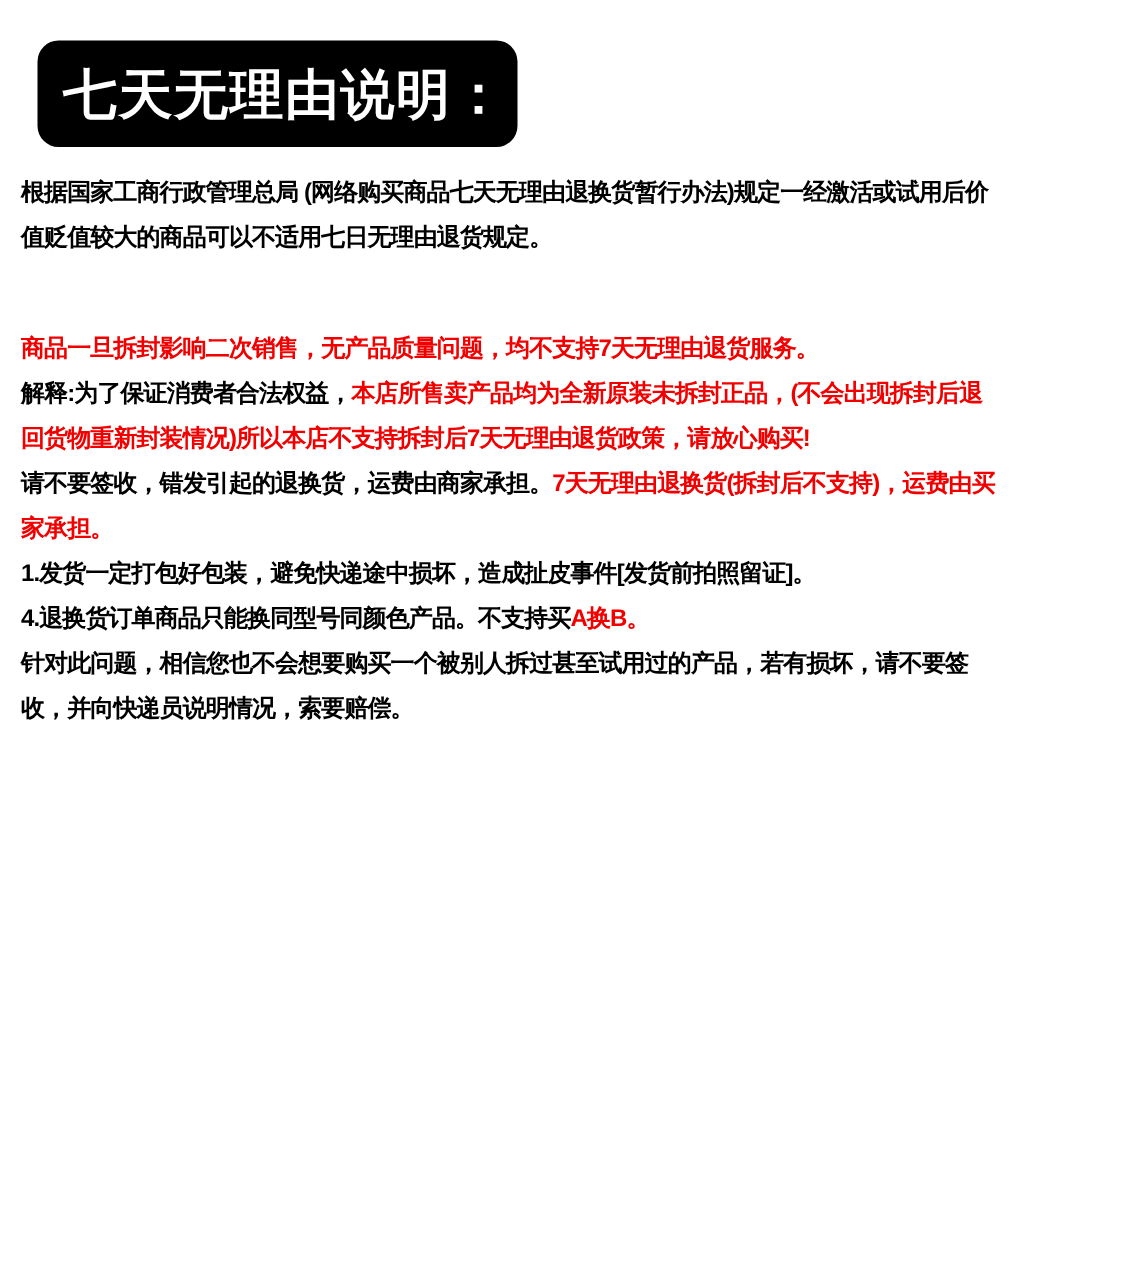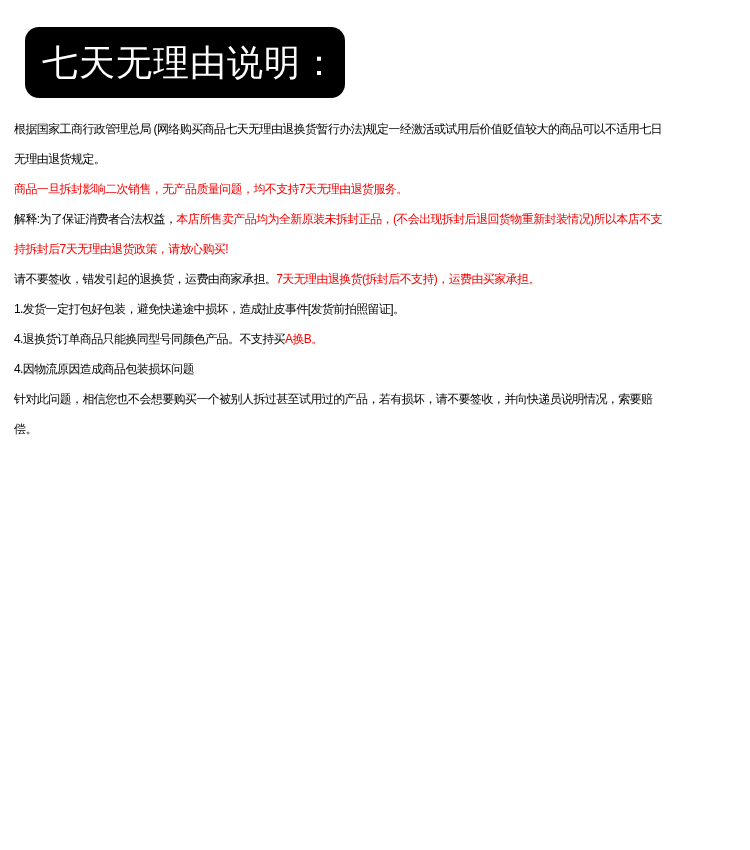--- a/index.html
+++ b/index.html
@@ -6,51 +6,51 @@
     margin: 0;
     padding: 0;
     background: #ffffff;
   }
   .page {
     position: relative;
     width: 680px;
     height: 850px;
     background: var(--page-bg, #ffffff);
     font-family: "Liberation Sans", "DejaVu Sans", sans-serif;
-    font-weight: 400;
+    font-weight: 700;
     color: var(--text-black, #000000);
     overflow: hidden;
   }
   .title-box {
     margin: 27px 0 0 25px;
     width: 320px;
     height: 71px;
     background: #000000;
     border-radius: 14px;
     color: #ffffff;
     font-size: 36px;
     line-height: 71px;
     padding-left: 17px;
     box-sizing: border-box;
     white-space: nowrap;
     letter-spacing: 1px;
   }
   .content {
     padding: 16px 12px 0 14px;
-    font-size: 12px;
+    font-size: 16px;
     line-height: 30px;
     letter-spacing: -0.6px;
   }
   .content p {
     margin: 0;
     padding: 0;
   }
   .red { color: var(--accent-red, #f20000); }
   .black { color: var(--text-black, #000000); }
-  .line { display: block; }
+  .line { display: block; margin-top: 44px; }
   .mb8  { margin-bottom: 8px; }
   .mb14 { margin-bottom: 14px; }
   .mb22 { margin-bottom: 22px; }
   .mb28 { margin-bottom: 28px; }
   .mb18 { margin-bottom: 18px; }
 </style>
 </head>
 <body>
 
 <div class="page">
@@ -80,20 +80,17 @@
     </p>
 
     <p>
       <span class="black">1.发货一定打包好包装，避免快递途中损坏，造成扯皮事件[发货前拍照留证]。</span>
     </p>
     <p class="mb18">
       <span class="black">4.退换货订单商品只能换同型号同颜色产品。不支持买</span><span class="red">A换B。</span>
     </p>
 
     <p>
-      <span class="black">4.因物流原因造成商品包装损坏问题</span>
-    </p>
-    <p>
       <span class="black">针对此问题，相信您也不会想要购买一个被别人拆过甚至试用过的产品，若有损坏，请不要签收，并向快递员说明情况，索要赔偿。</span>
     </p>
 
   </div>
 </div>
 
 </body></html>

